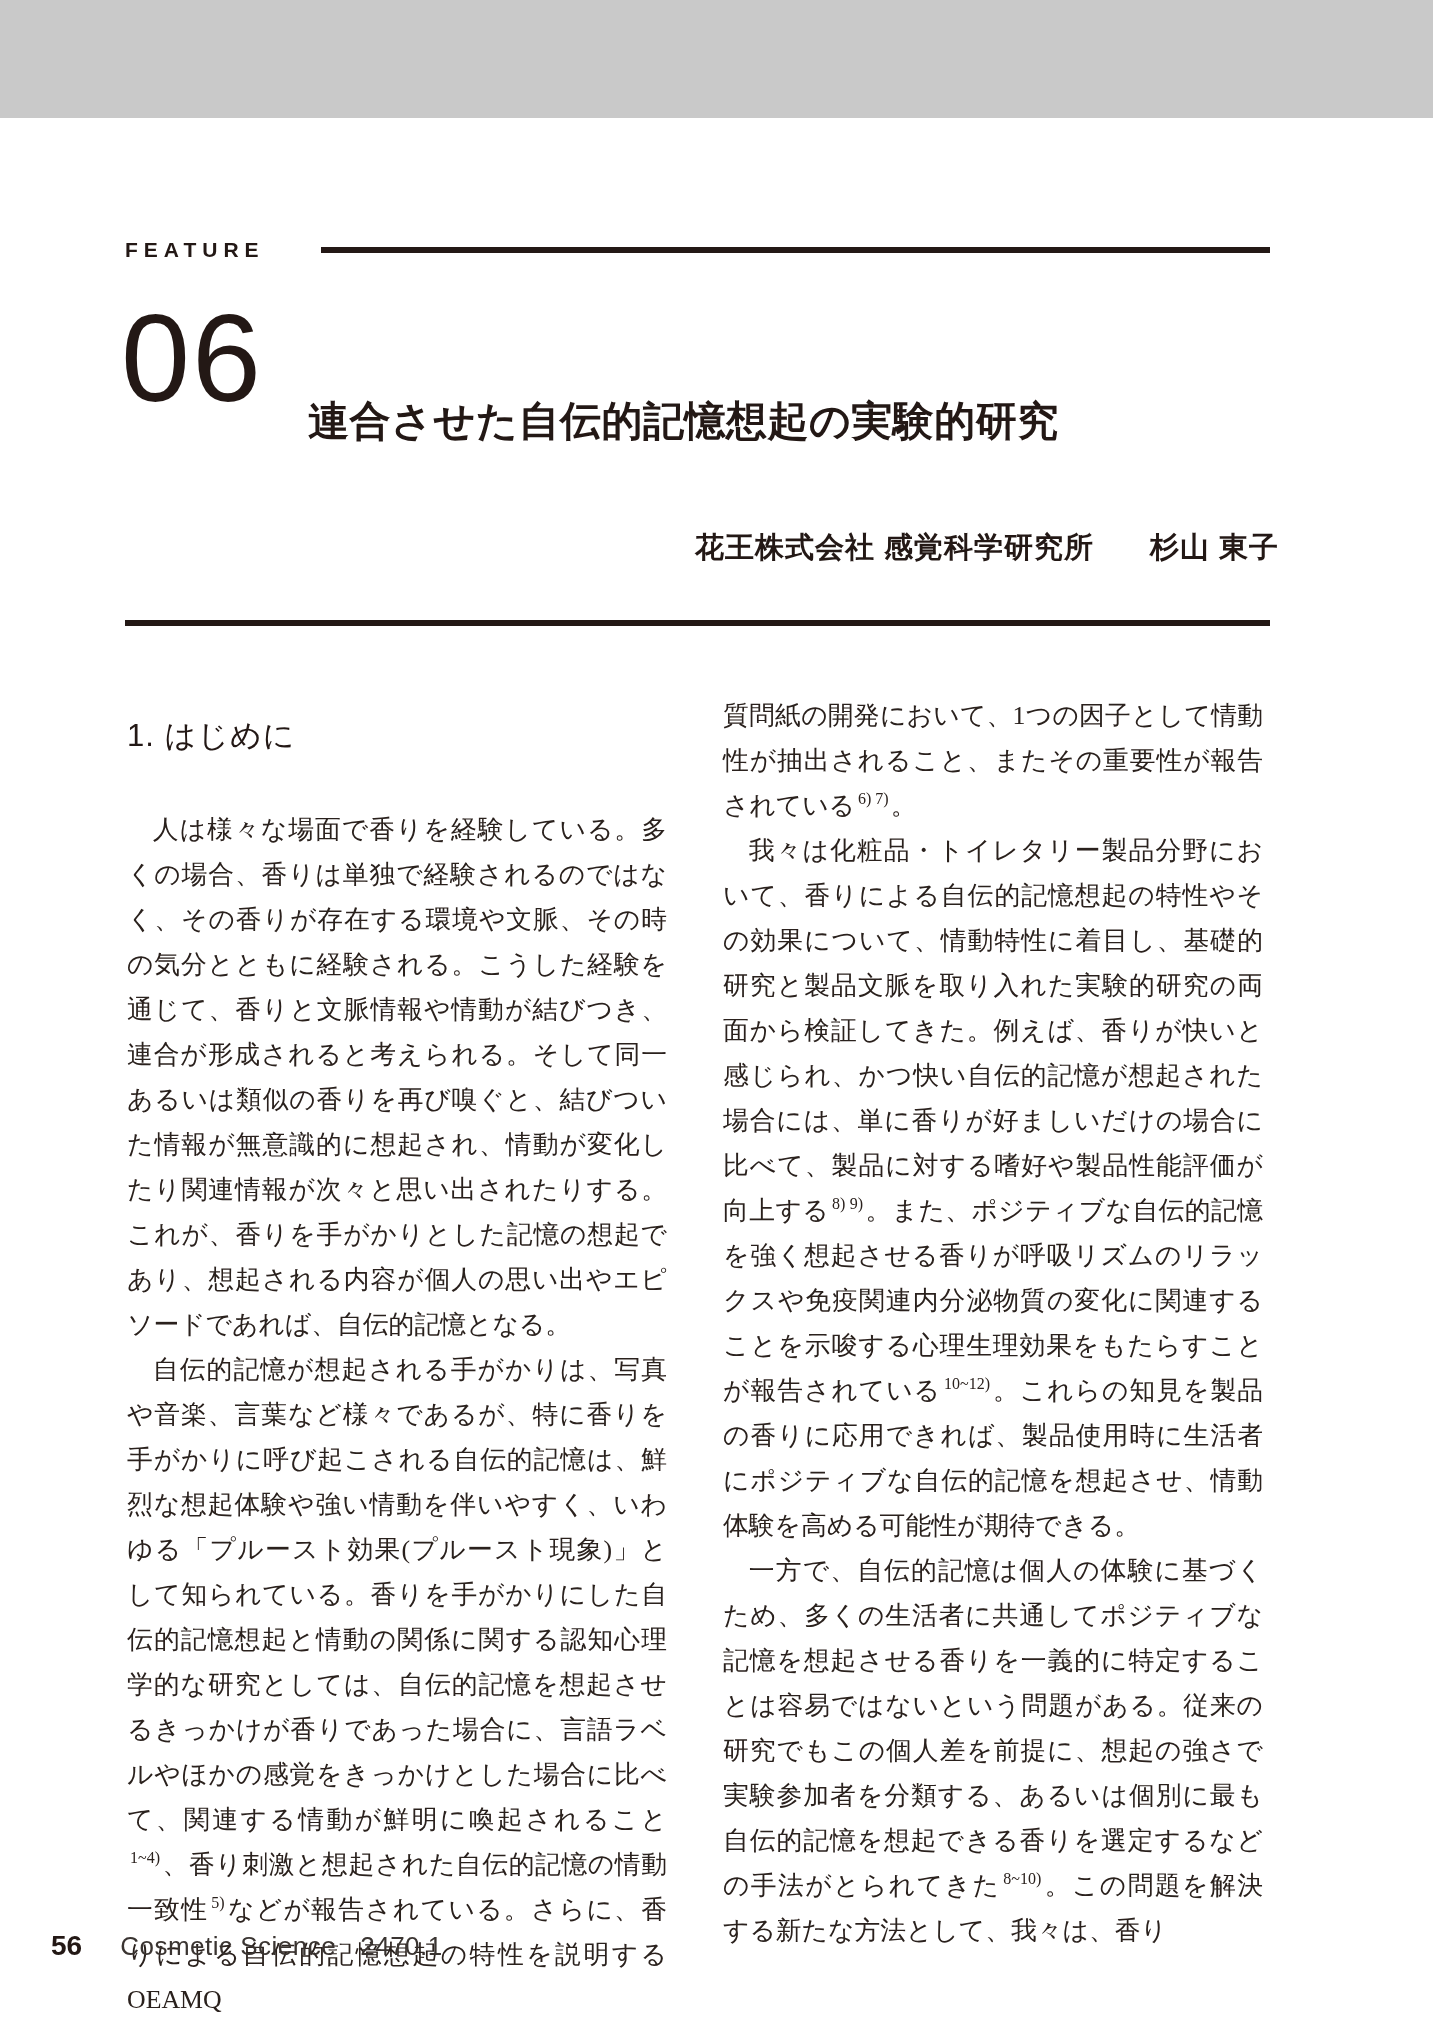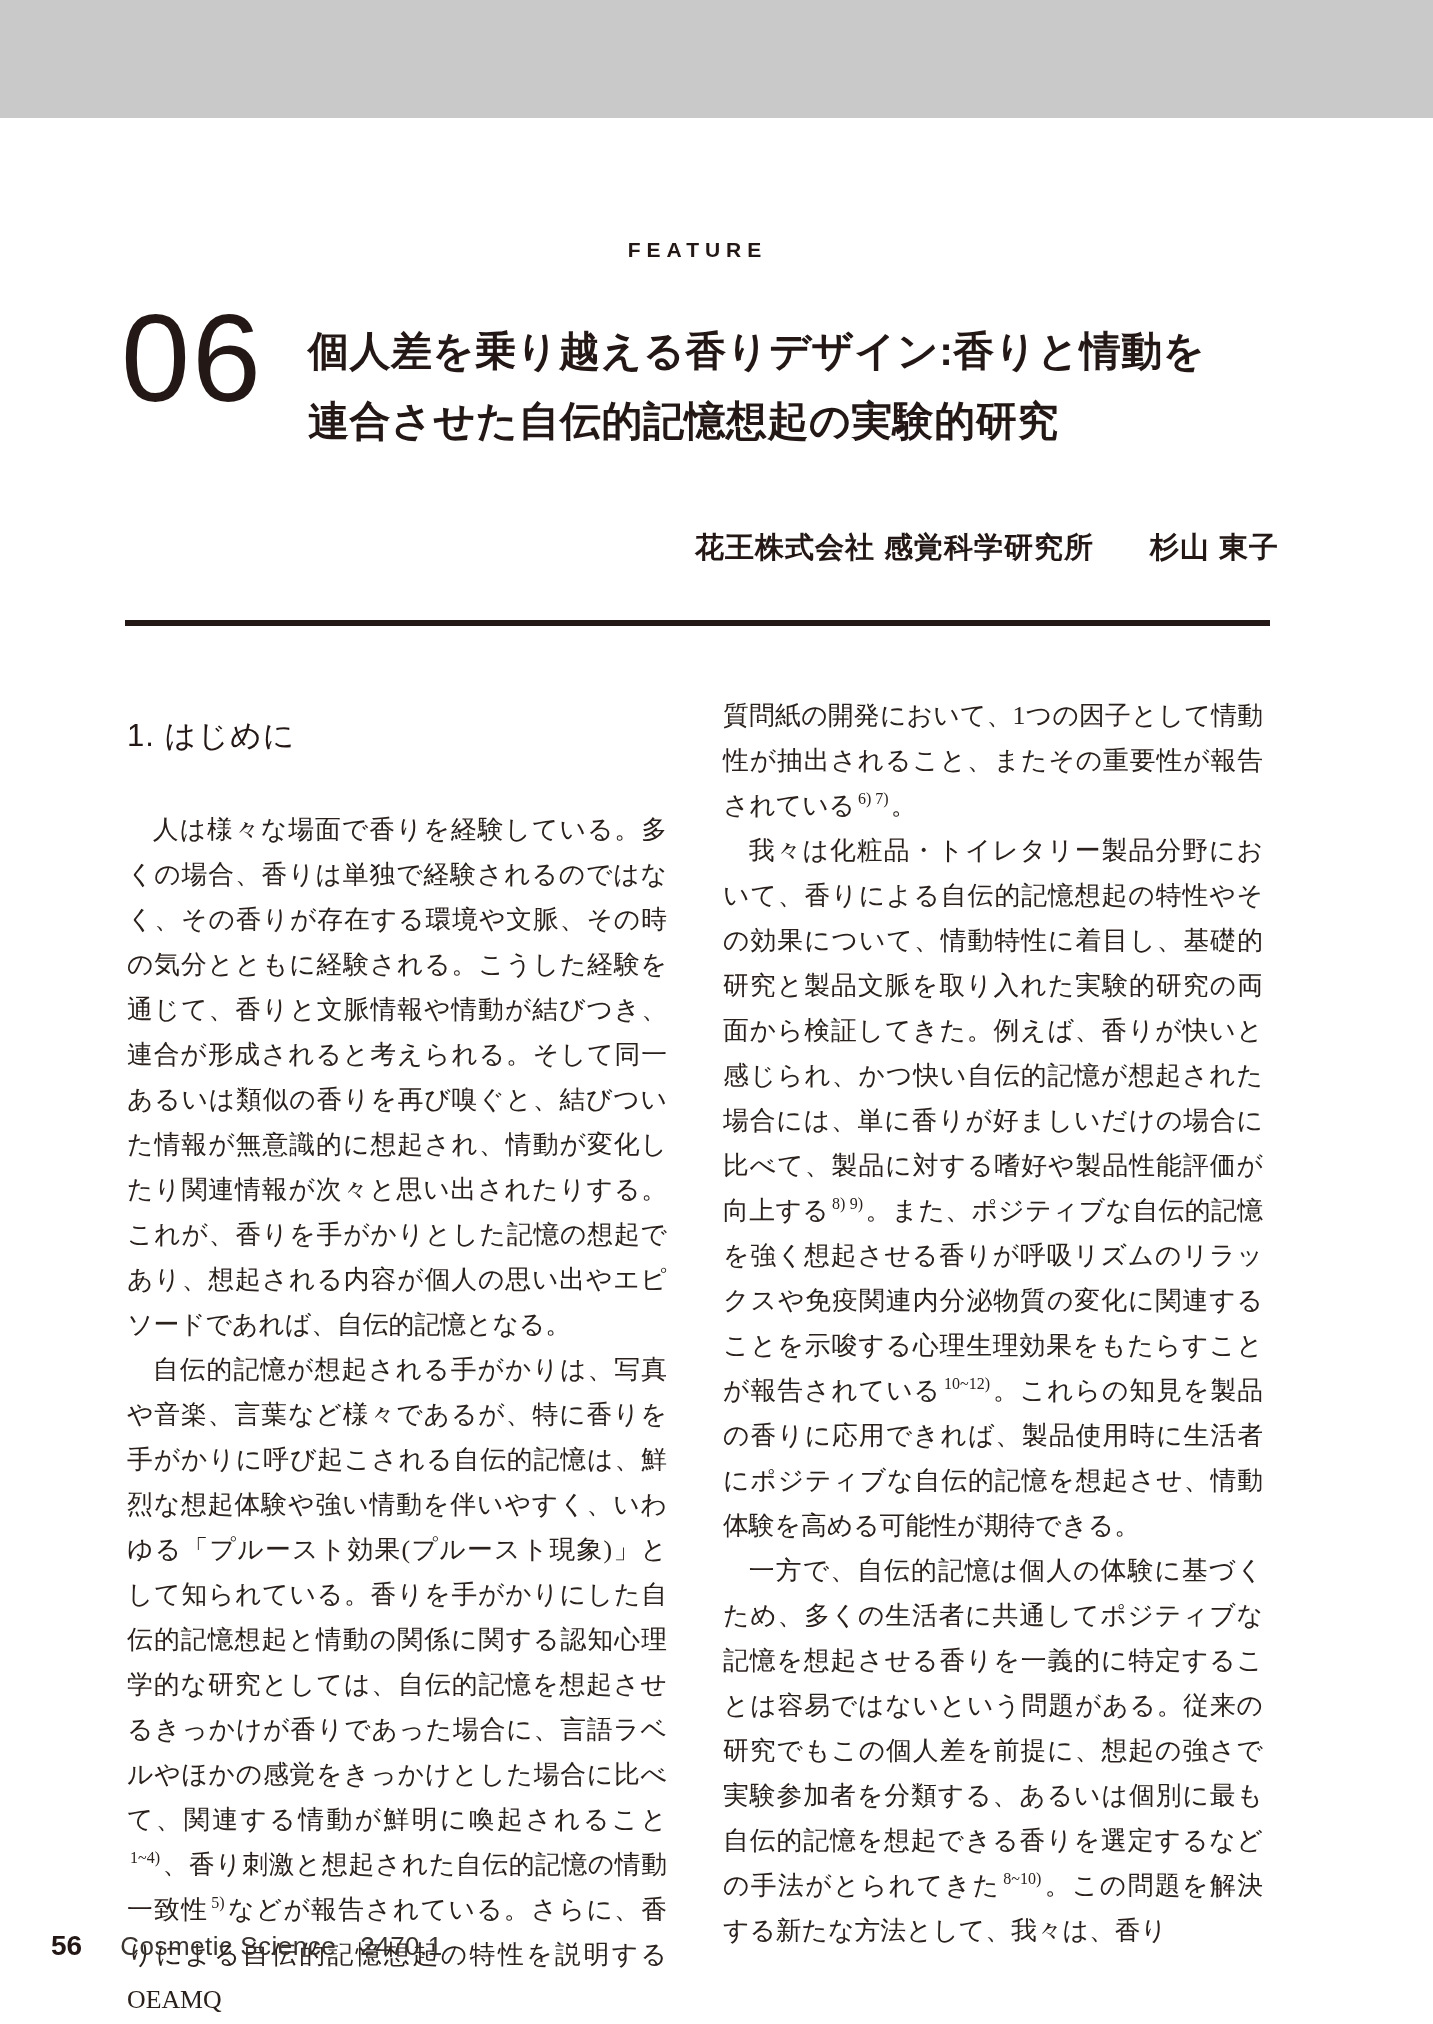--- a/index.html
+++ b/index.html
@@ -3,21 +3,21 @@
 <meta charset="utf-8">
 <style>
   html,body { margin:0; padding:0; background:#ffffff; }
   .page {
     position:relative; width:1433px; height:2024px; background:#ffffff;
     font-family:"Liberation Sans", sans-serif; color:#231815; overflow:hidden;
   }
   .top-band { position:absolute; top:0; left:0; width:100%; height:118px; background:#c9c9c9; }
 
   
-  .feature-row { position:absolute; left:125px; right:163px; top:238px; display:flex; align-items:center;flex-direction:column; }
+  .feature-row { position:absolute; left:125px; right:163px; top:238px; display:flex; align-items:center; }
   .feature-label { font-size:21px; font-weight:bold; letter-spacing:6px; }
   .feature-rule { flex:1; height:6px; background:#231815; margin-left:56px; }
 
   
   .title-row { position:absolute; left:121px; right:163px; top:296px; display:flex; align-items:flex-start; }
   .feature-number { font-size:124px; font-weight:300; line-height:1; width:187px; letter-spacing:2px; }
   .article-title { margin:0; margin-top:20px; font-size:41px; font-weight:bold; line-height:70px; letter-spacing:0.5px; }
 
   
   .author-row { position:absolute; right:154px; top:528px; font-size:29px; font-weight:600; letter-spacing:1px; white-space:nowrap; }
@@ -47,21 +47,21 @@
 <div class="page">
   <div class="top-band"></div>
 
   <div class="feature-row">
     <span class="feature-label">FEATURE</span>
     <div class="feature-rule"></div>
   </div>
 
   <div class="title-row">
     <div class="feature-number">06</div>
-    <h1 class="article-title"><span>個人差を乗り越える香りデザイン:香りと情動を</span><br><span>連合させた自伝的記憶想起の実験的研究</span></h1>
+    <h1 class="article-title"><br><span>連合させた自伝的記憶想起の実験的研究</span></h1>
   </div>
 
   <div class="author-row">
     <span>花王株式会社 感覚科学研究所</span><span class="author-gap"></span><span>杉山 東子</span>
   </div>
 
   <div class="divider-rule"></div>
 
   <div class="columns">
     <div class="col">

